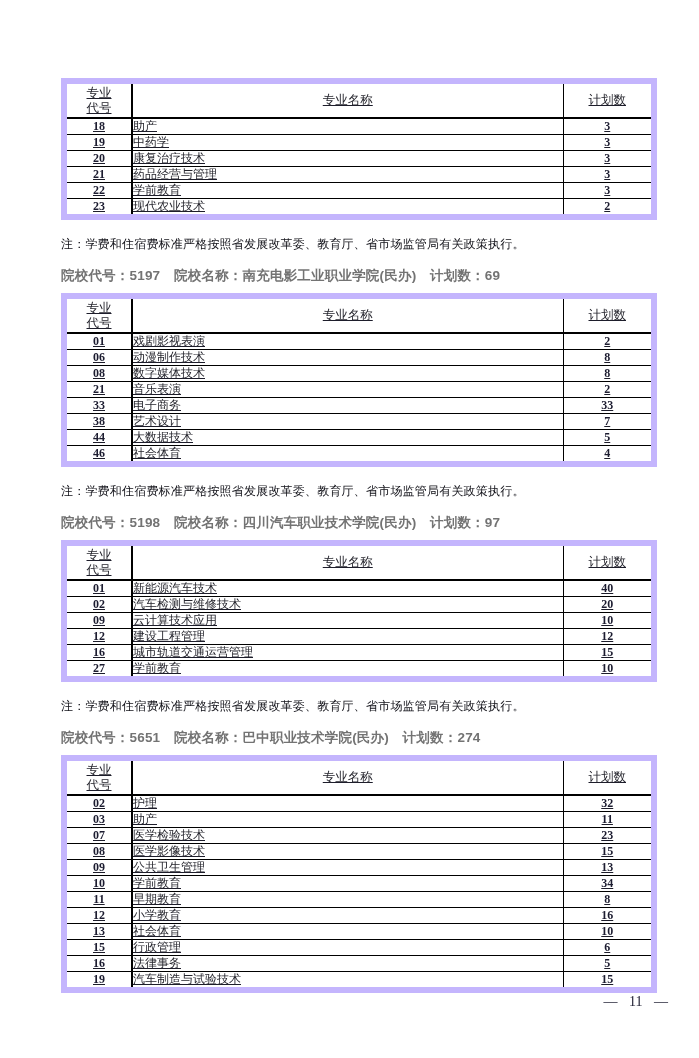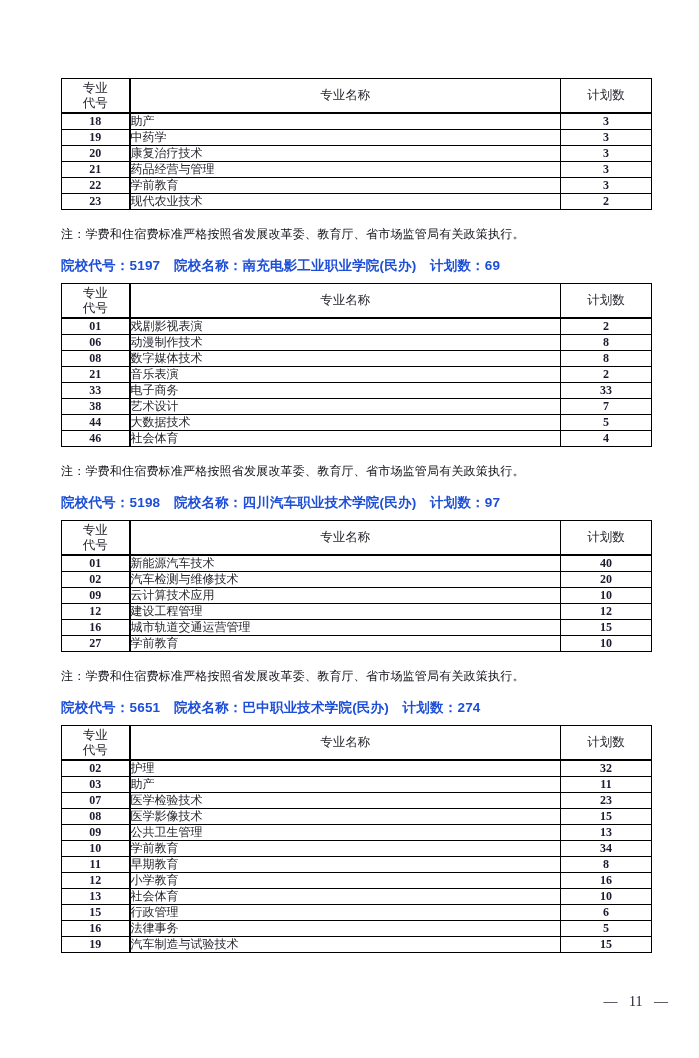--- a/index.html
+++ b/index.html
@@ -15,29 +15,30 @@
     position:absolute;
     left:61px;top:78px;
     width:590px;
   }
   .section-header{
     margin-top:16px;
     margin-bottom:8px;
     font-family:"Liberation Sans","DejaVu Sans",sans-serif;
     font-weight:700;
     font-size:13.5px;
-    color:#1d4ed8;
+    color:#737373;
     letter-spacing:0.2px;
     white-space:pre;
   }
   table.plan-table{
     width:590px;
     border-collapse:collapse;
     table-layout:fixed;
-    border:1px solid #c4b5fd;
+    border:6px solid #c4b5fd;
+    text-decoration:underline;
   }
   table.plan-table th,
   table.plan-table td{
     border:1px solid #000;
     padding:0;
     overflow:hidden;
   }
   table.plan-table th{
     height:33px;
     font-weight:400;

